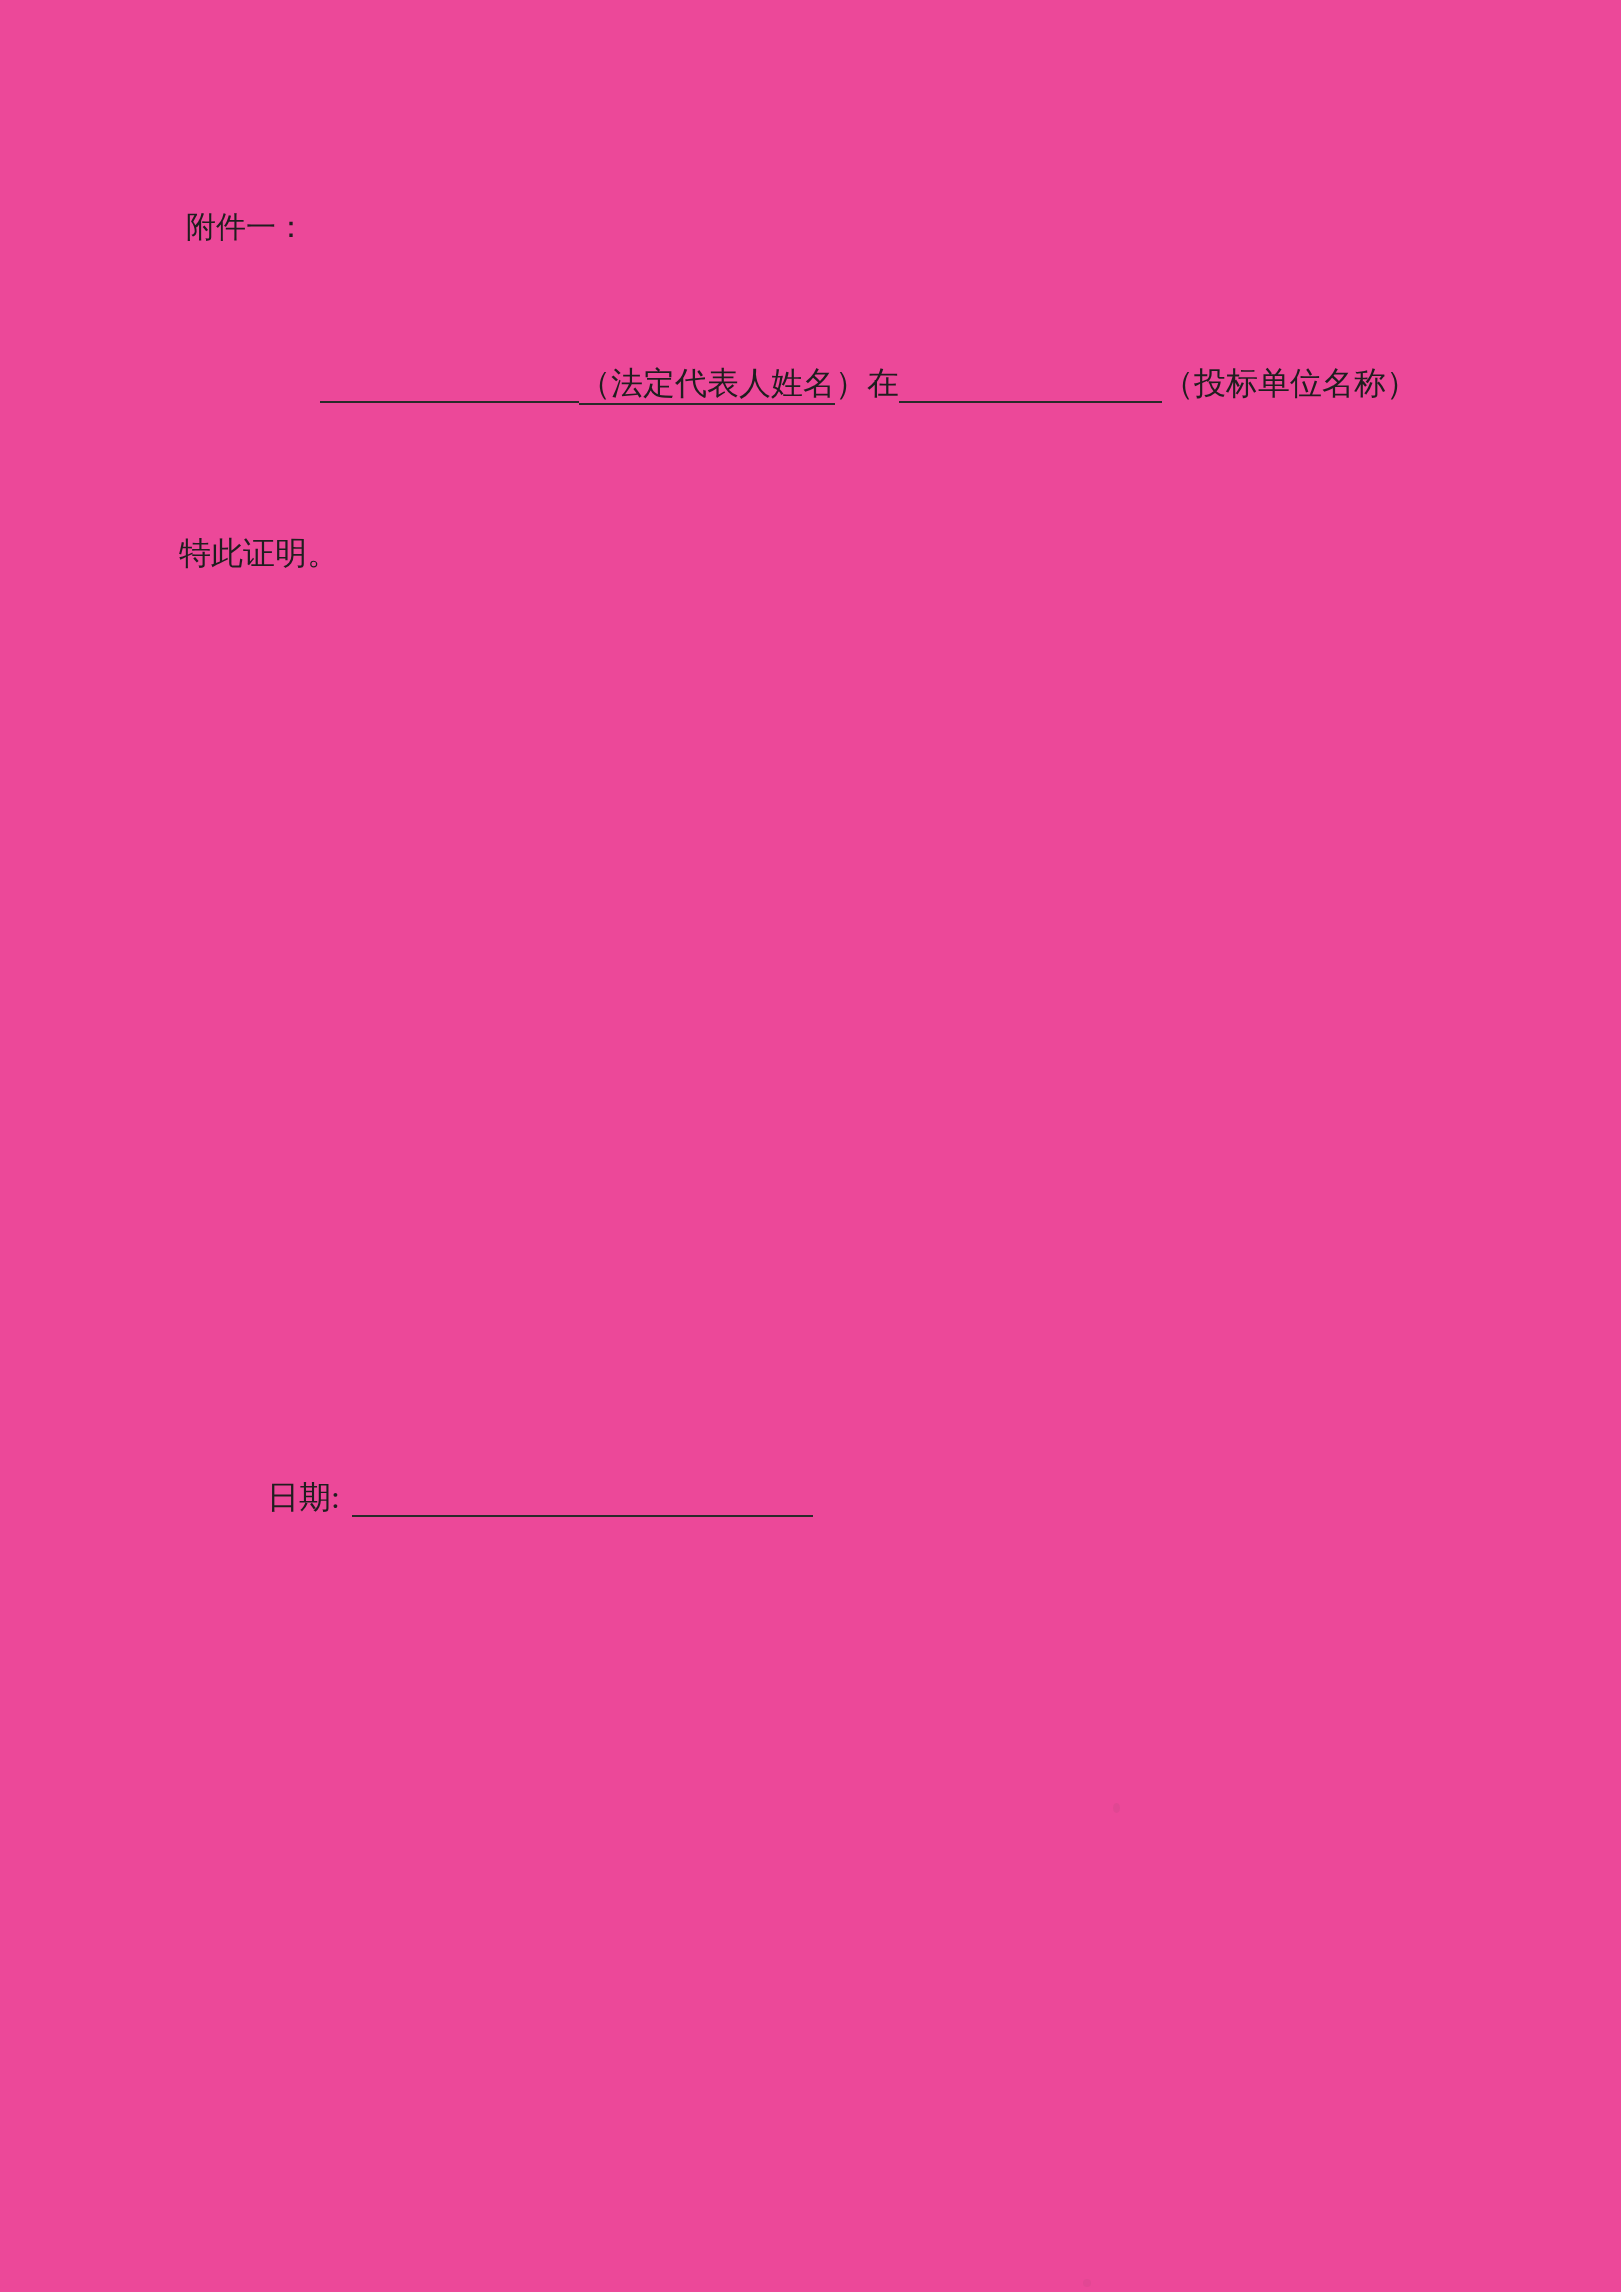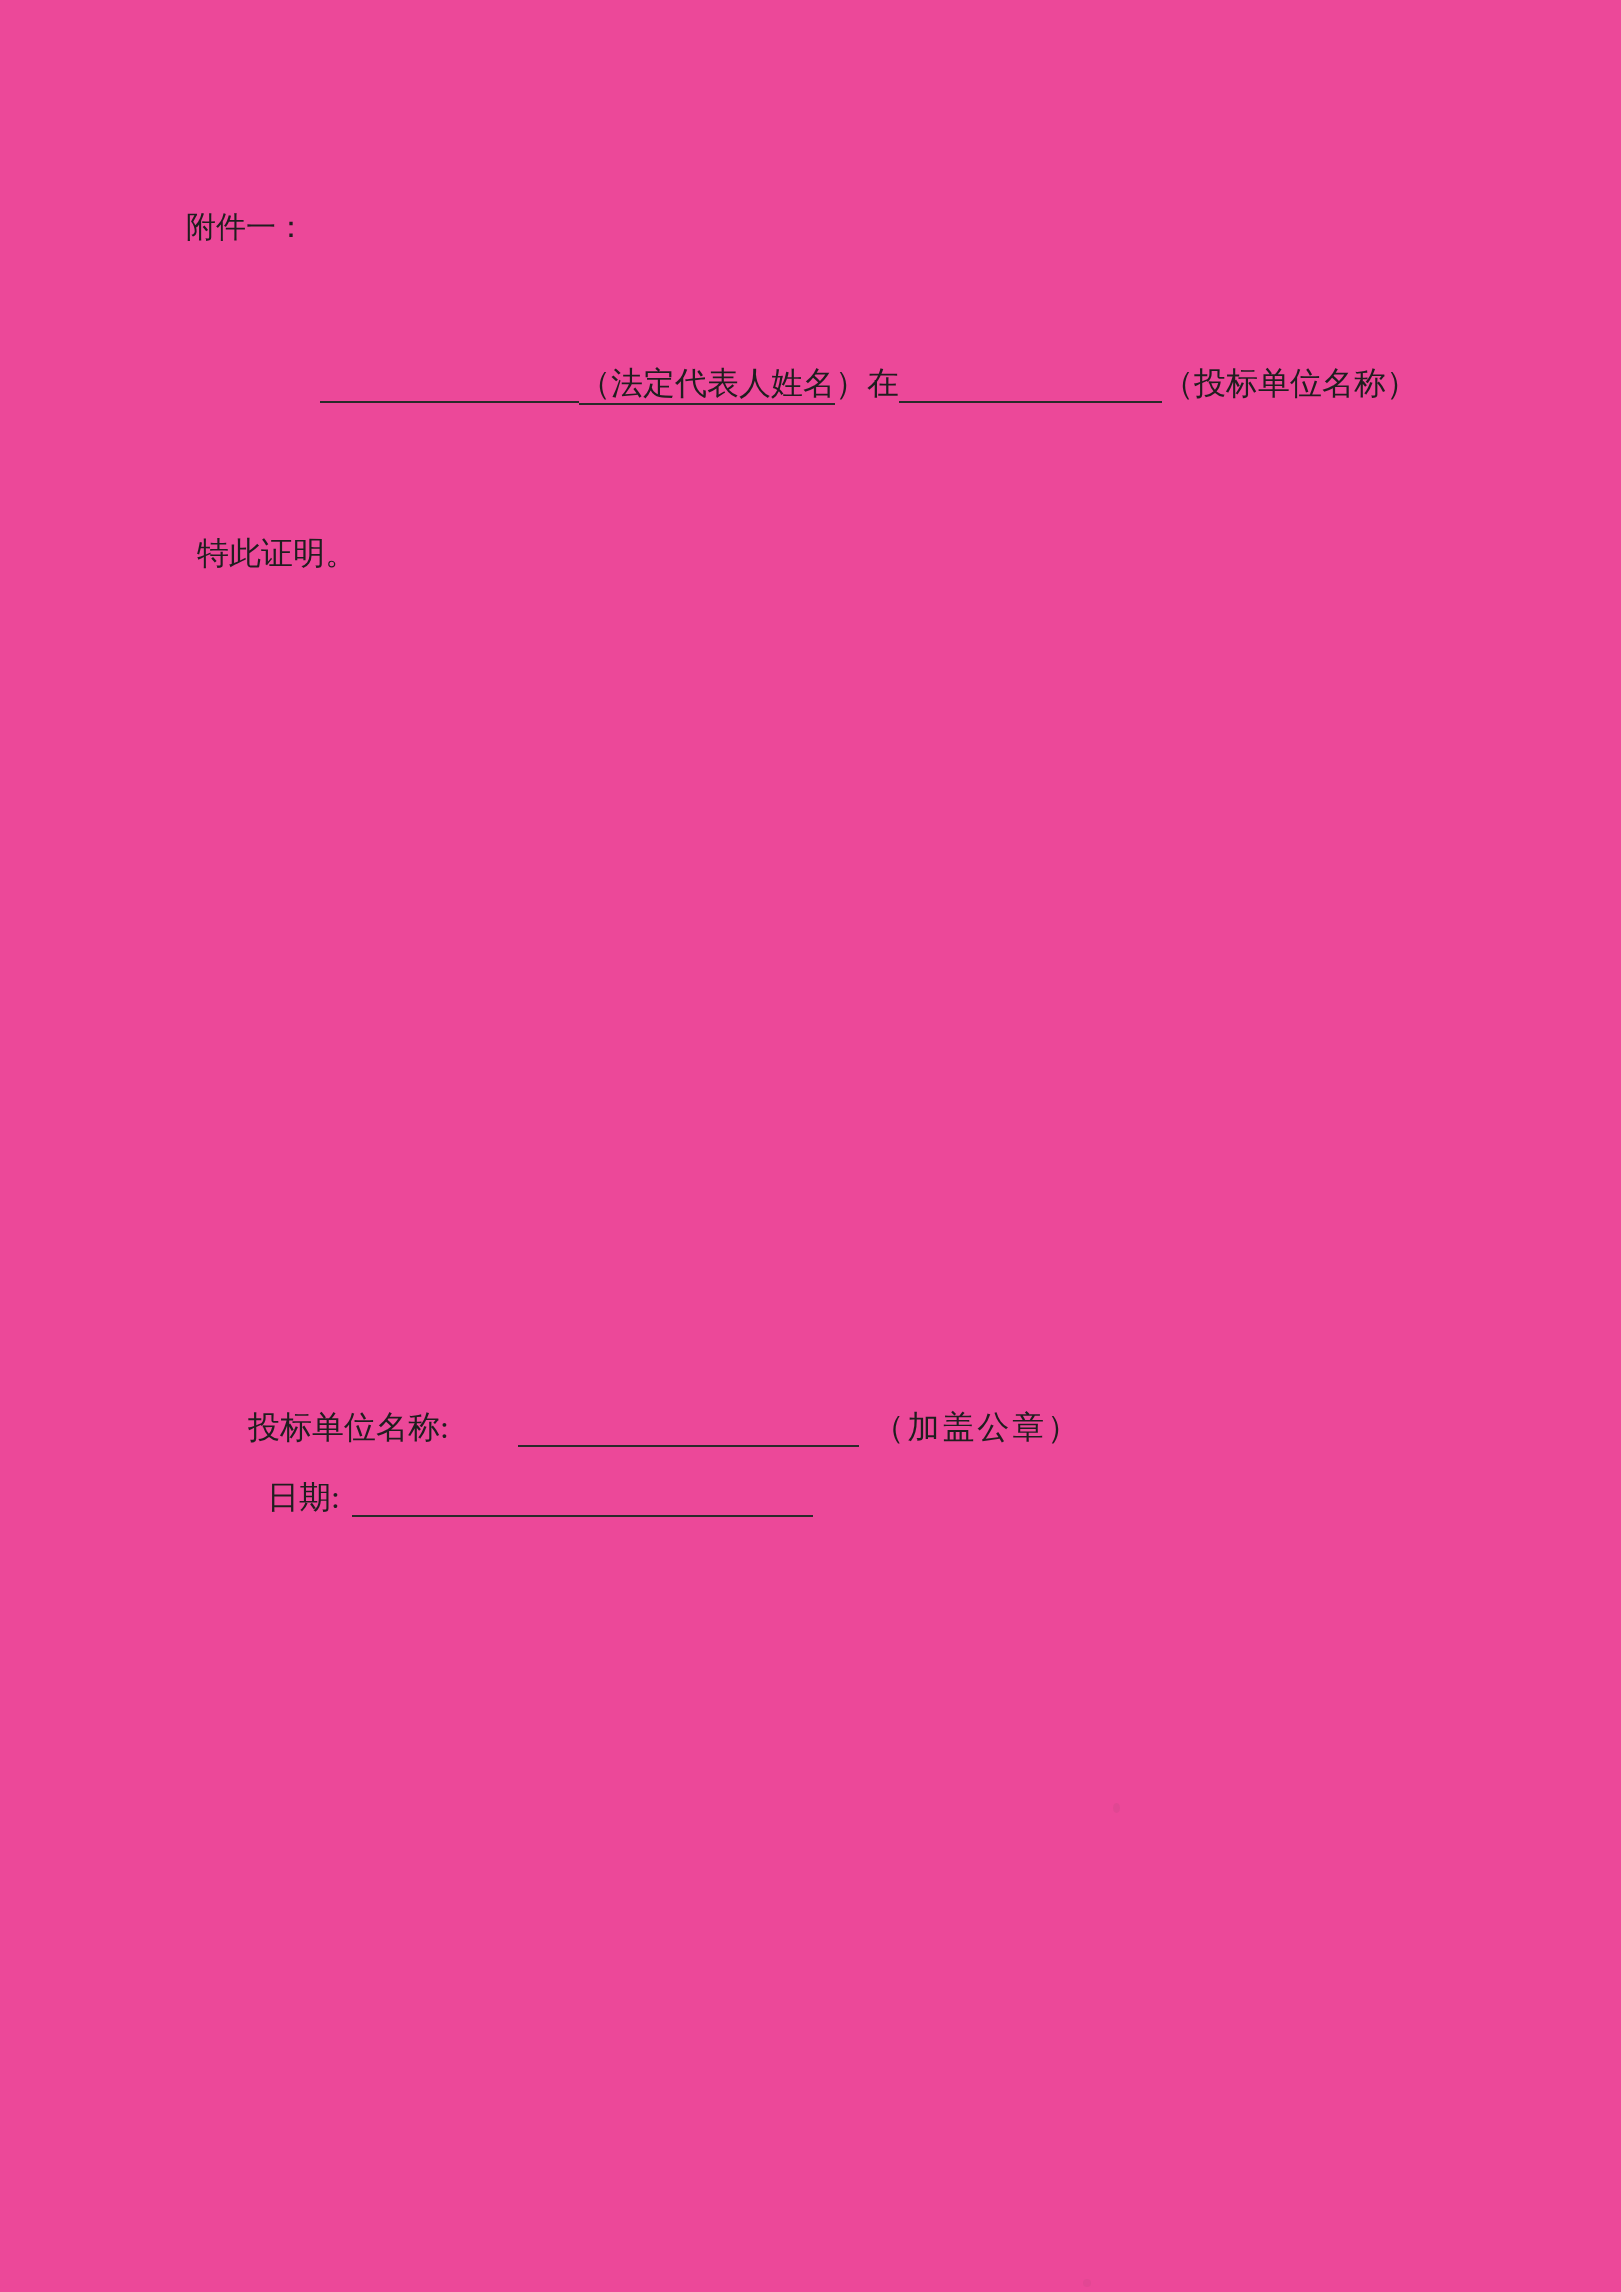--- a/index.html
+++ b/index.html
@@ -29,21 +29,21 @@
     width: 100%;
     text-align: center;
     font-size: 43px;
     font-weight: 700;
     letter-spacing: 1px;
   }
 
   .body-line { font-size: 32px; }
   .p1 { left: 320px; top: 362px; }
   .p2 { left: 188px; top: 448px; }
-  .p3 { left: 197px; top: 532px; }
+  .p3 { left: 179px; top: 532px; }
 
   .note {
     left: 185px;
     top: 801px;
     font-size: 32px;
     font-weight: 700;
   }
 
   
   .blank {
@@ -94,23 +94,20 @@
 
 
   <div class="abs body-line p1">
     <span class="blank b-name"></span><span class="ultext">（法定代表人姓名</span><span>）在</span><span class="blank b-comp1"></span><span>（投标单位名称）</span>
   </div>
 
 
   <div class="abs body-line p3">特此证明。</div>
 
 
-  <div class="abs sig-company">
-    <span>投标单位名称:</span><span class="blank b-sigco"></span><span class="seal">（加盖公章）</span>
-  </div>
 
   <div class="abs sig-date">
     <span>日期:</span><span class="blank b-date"></span>
   </div>
 
   <div class="abs speck-1"></div>
   <div class="abs speck-2"></div>
 
 </div>
 

